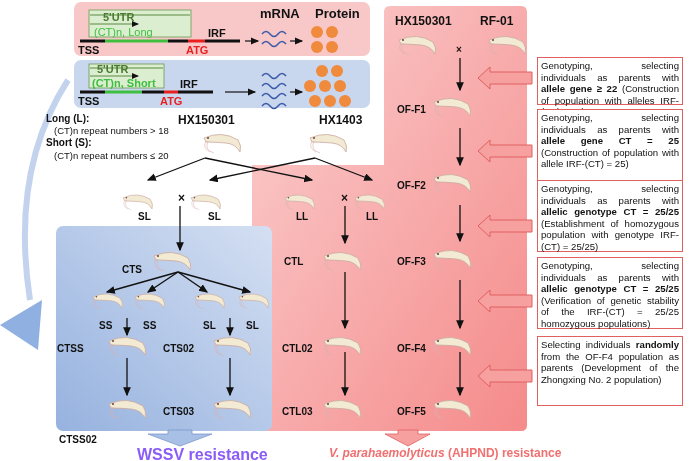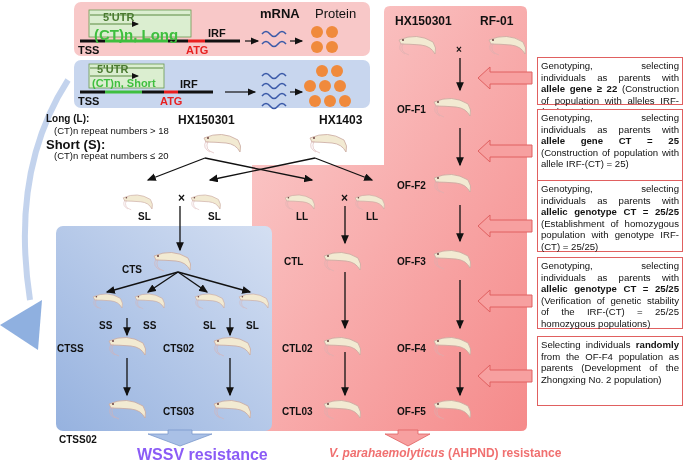--- a/index.html
+++ b/index.html
@@ -274,36 +274,36 @@
     </svg>
     <svg width="44" height="22" viewBox="0 0 44 22" style="left: 430px; top: 398px;">
       <path d="M4,6 Q22,-2 38,8 Q42,14 40,20 Q36,12 26,11 Q14,10 6,10 Z" fill="#f2ead2" stroke="#c9a8a0" stroke-width="0.8"></path>
       <path d="M6,9 Q2,16 10,20" stroke="#d8b0b0" fill="none" stroke-width="0.6"></path>
       <path d="M8,9 Q4,18 14,21" stroke="#d8b0b0" fill="none" stroke-width="0.6"></path>
       <circle cx="8" cy="6" r="1" fill="#6a4040"></circle>
     </svg>
   </div>
 
 <span class="abs" style="left:103px;top:11px;font-size:11px;font-weight:bold;color:#4a7a30;">5'UTR</span>
-<span class="abs" style="left:94px;top:26px;font-size:15px;font-weight:bold;color:#3fbf3f;">(CT)n, Long</span>
+<span class="abs" style="left:94px;top:26px;font-size:11px;font-weight:normal;color:#3fbf3f;">(CT)n, Long</span>
 <span class="abs" style="left:208px;top:27px;font-size:11px;font-weight:bold;">IRF</span>
 <span class="abs" style="left:78px;top:44px;font-size:11px;font-weight:bold;">TSS</span>
 <span class="abs" style="left:186px;top:44px;font-size:11px;font-weight:bold;color:#e82020;">ATG</span>
 <span class="abs" style="left:260px;top:6px;font-size:13px;font-weight:bold;">mRNA</span>
-<span class="abs" style="left:315px;top:6px;font-size:13px;font-weight:normal;text-align:center;">Protein</span>
+<span class="abs" style="left:315px;top:6px;font-size:13px;font-weight:bold;text-align:center;">Protein</span>
 
 <span class="abs" style="left:97px;top:63px;font-size:11px;font-weight:bold;color:#4a7a30;">5'UTR</span>
 <span class="abs" style="left:92px;top:77px;font-size:11px;font-weight:bold;color:#3fbf3f;">(CT)n, Short</span>
 <span class="abs" style="left:180px;top:78px;font-size:11px;font-weight:bold;">IRF</span>
 <span class="abs" style="left:78px;top:95px;font-size:11px;font-weight:bold;">TSS</span>
 <span class="abs" style="left:160px;top:95px;font-size:11px;font-weight:bold;color:#e82020;">ATG</span>
 
 <span class="abs" style="left:46px;top:113px;font-size:10px;font-weight:bold;">Long  (L):</span>
 <span class="abs" style="left:54px;top:125px;font-size:9.5px;">(CT)n repeat numbers &gt; 18</span>
-<span class="abs" style="left:46px;top:137px;font-size:13px;font-weight:bold;">Short (S):</span>
+<span class="abs" style="left:46px;top:137px;font-size:10px;font-weight:bold;">Short (S):</span>
 <span class="abs" style="left:54px;top:150px;font-size:9.5px;">(CT)n repeat numbers ≤ 20</span>
 
 <span class="lbl" style="left:178px;top:113px;font-size:12px;">HX150301</span>
 <span class="lbl" style="left:290px;top:113px;font-size:12px;padding-left:29px;">HX1403</span>
 
 <span class="lbl" style="left:138px;top:211px;">SL</span>
 <span class="lbl" style="left:178px;top:191px;font-size:12px;">×</span>
 <span class="lbl" style="left:208px;top:211px;">SL</span>
 <span class="lbl" style="left:122px;top:256px;margin-top:8px;">CTS</span>
 <span class="lbl" style="left:99px;top:320px;">SS</span>

